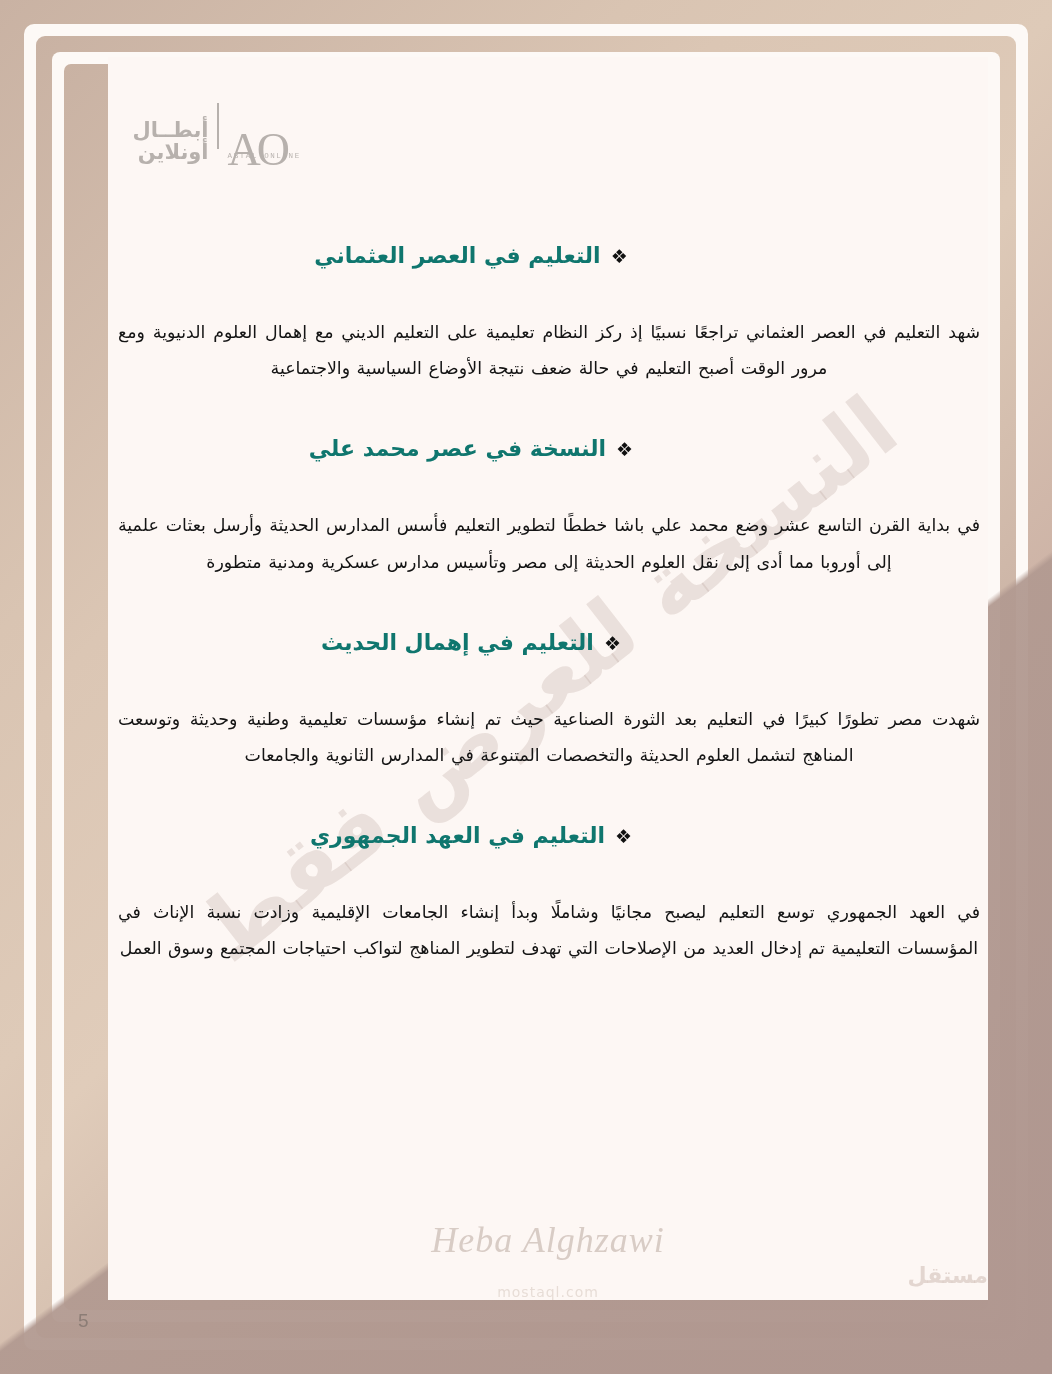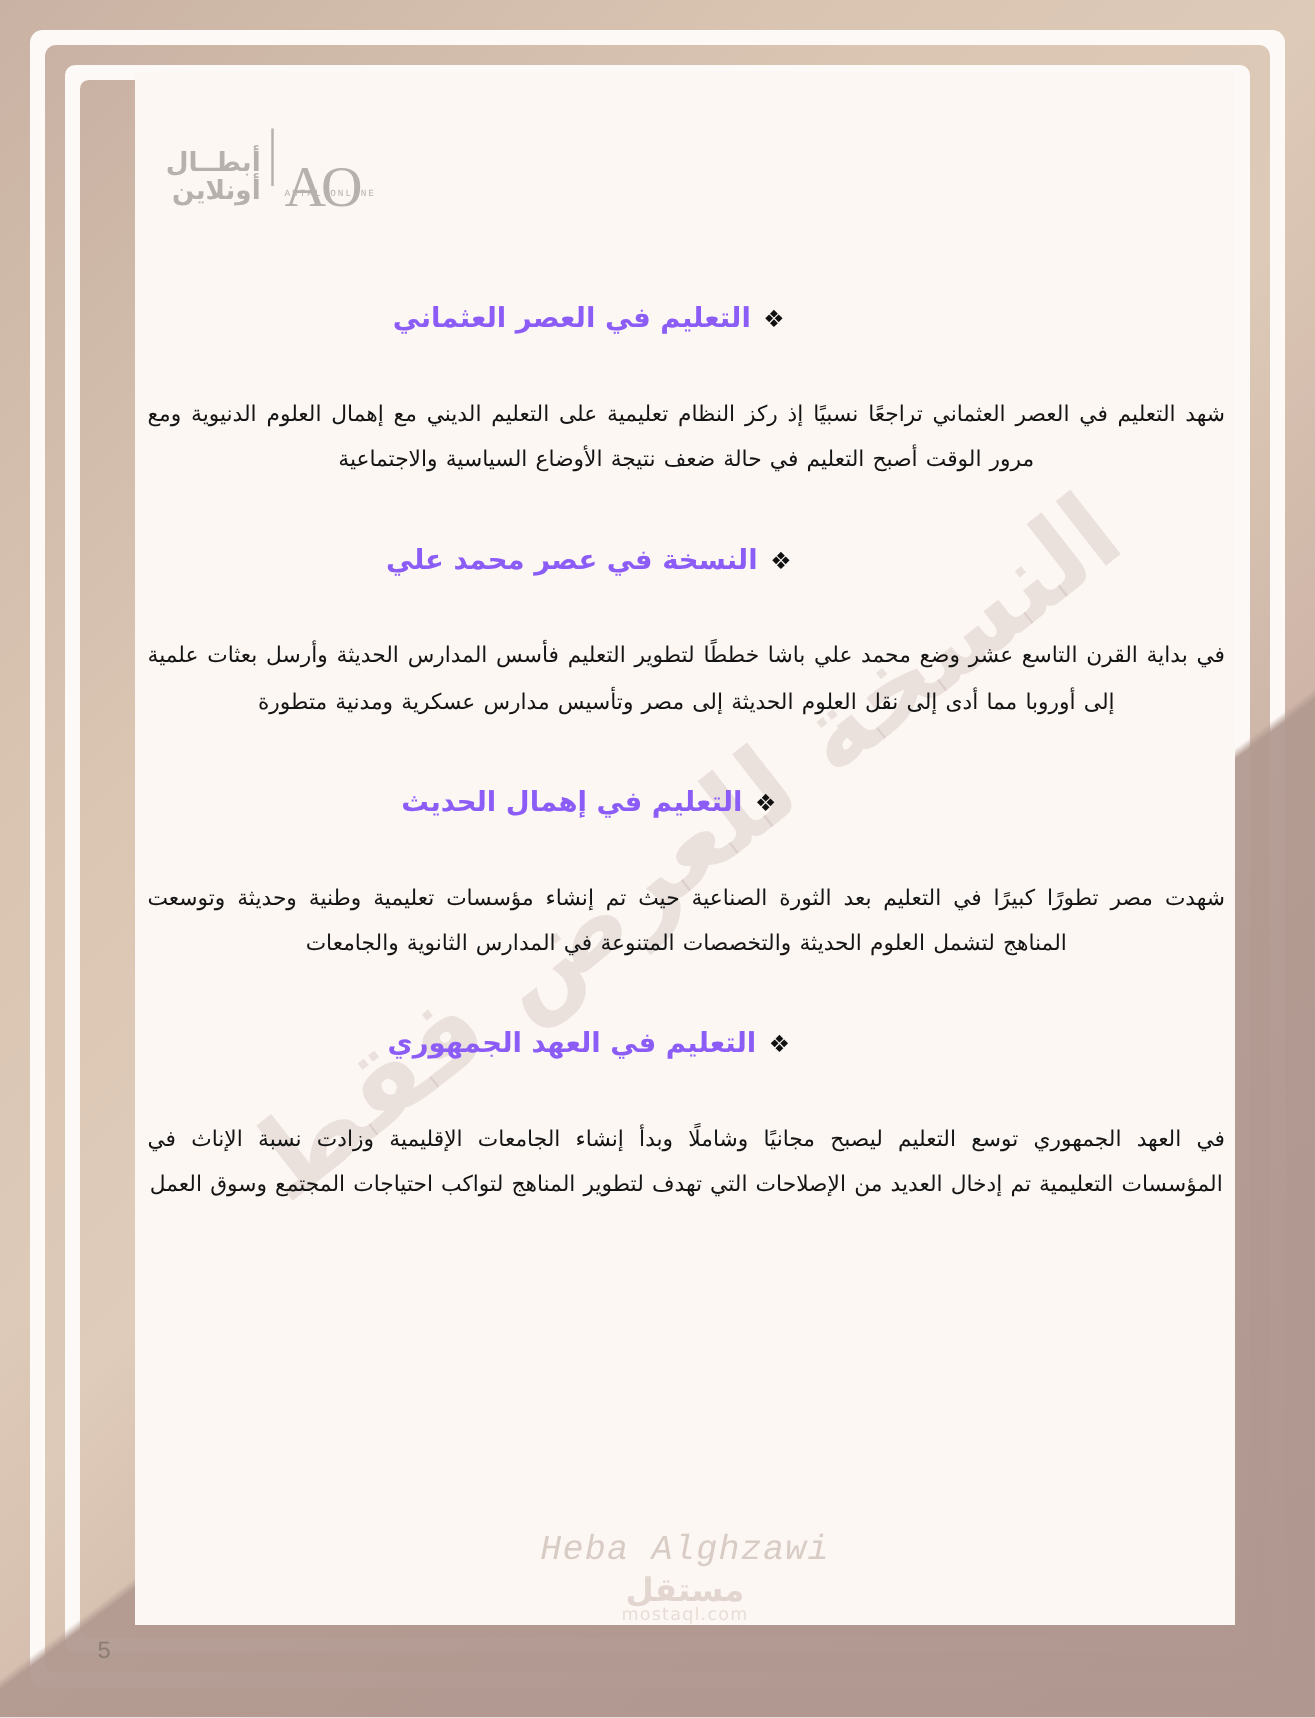--- a/index.html
+++ b/index.html
@@ -160,21 +160,21 @@
     font-size: 19px;
     color: #111;
     line-height: 1;
     position: relative;
     top: 1px;
   }
   .heading-text {
     font-family: "DejaVu Sans", sans-serif;
     font-size: 22px;
     font-weight: bold;
-    color: #8b5cf6;
+    color: #0f766e;
     white-space: nowrap;
   }
 
   p.para {
     margin: 0;
     font-family: "DejaVu Sans", sans-serif;
     font-size: 17.4px;
     line-height: 2.08;
     color: #141414;
     text-align: justify;
@@ -204,34 +204,35 @@
   
   .wm-footer {
     position: absolute;
     bottom: 0;
     left: 0;
     right: 0;
     text-align: center;
     pointer-events: none;
   }
   .wm-name {
-    font-family: Liberation Mono, monospace;
+    font-family: Liberation Serif, serif;
     font-style: italic;
-    font-size: 28px;
+    font-size: 36px;
     color: rgba(190,172,163,0.58);
     letter-spacing: 1px;
     direction: ltr;
   }
   .wm-ar {
     margin-top: 2px;
     font-family: "DejaVu Sans", sans-serif;
-    font-size: 26px;
+    font-size: 22px;
     font-weight: bold;
     color: rgba(205,188,178,0.55);
     direction: rtl;
+    text-align: right;
   }
   .wm-url {
     margin-top: -4px;
     font-family: "DejaVu Sans", sans-serif;
     font-size: 14px;
     color: rgba(205,188,178,0.45);
     letter-spacing: 1px;
     direction: ltr;
   }
 

